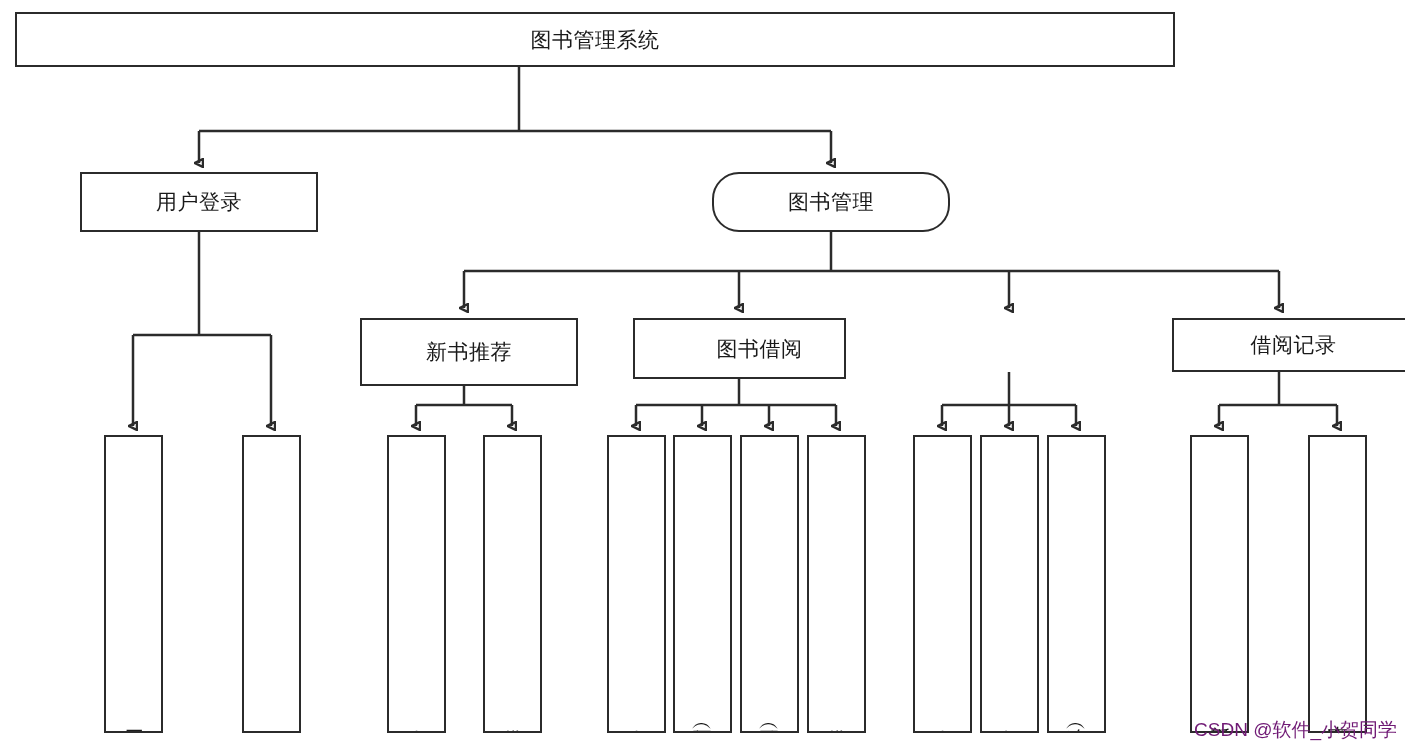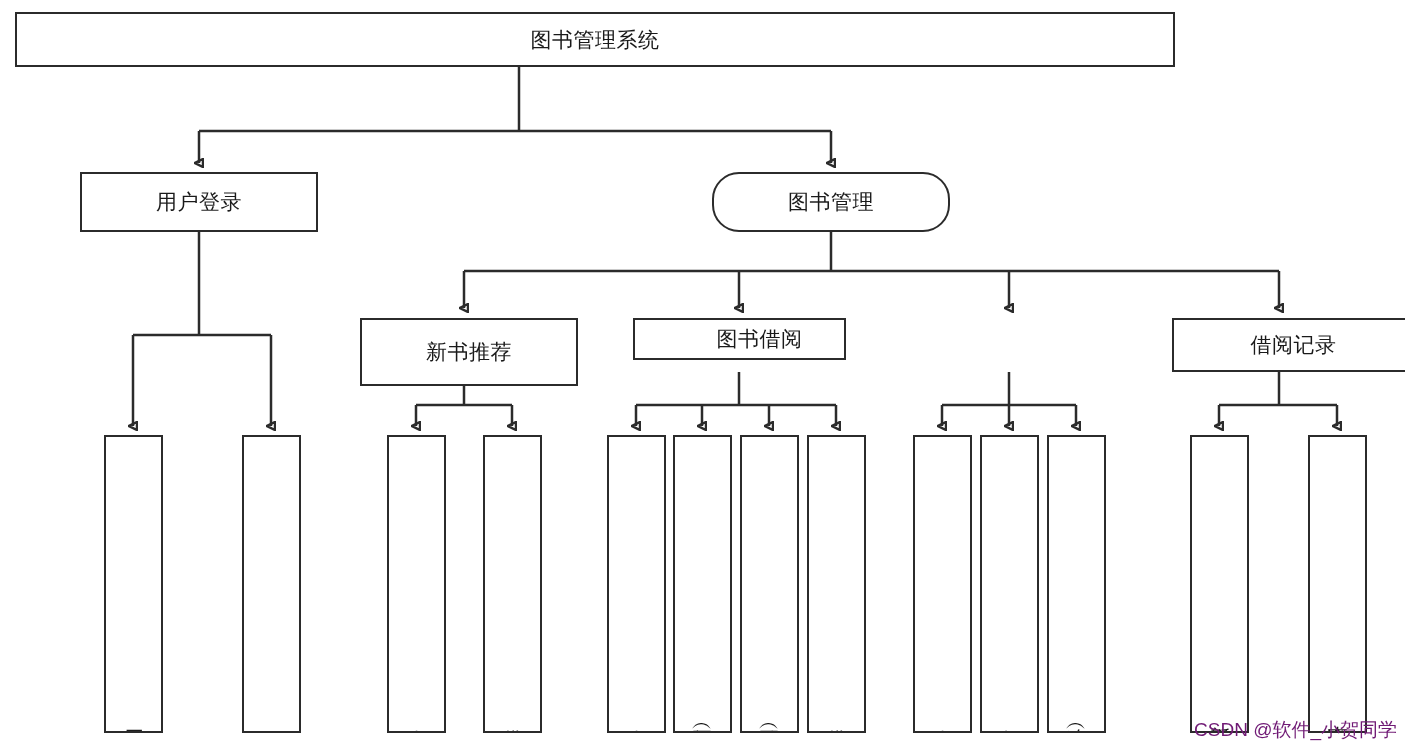--- a/index.html
+++ b/index.html
@@ -148,21 +148,21 @@
   <div class="node-box" style="left:80px; top:172px; width:238px; height:60px;">
     <span class="node-label">用户登录</span>
   </div>
   <div class="node-box" style="left:712px; top:172px; width:238px; height:60px;border-radius:27px;">
     <span class="node-label">图书管理</span>
   </div>
 
   <div class="node-box" style="left:360px; top:318px; width:218px; height:68px;">
     <span class="node-label">新书推荐</span>
   </div>
-  <div class="node-box" style="left:633px; top:318px; width:213px; height:42px;padding-left:40px;">
+  <div class="node-box" style="left:633px; top:318px; width:213px; height:61px;padding-left:40px;">
     <span class="node-label">图书借阅</span>
   </div>
   <div class="node-box" style="left:1172px; top:318px; width:243px; height:54px;">
     <span class="node-label">借阅记录</span>
   </div>
 
   <div class="leaf-box" style="left:104px; top:435px; width:59px; height:298px;">
     <span class="leaf-label">用户登录</span>
   </div>
   <div class="leaf-box" style="left:242px; top:435px; width:59px; height:298px;">

